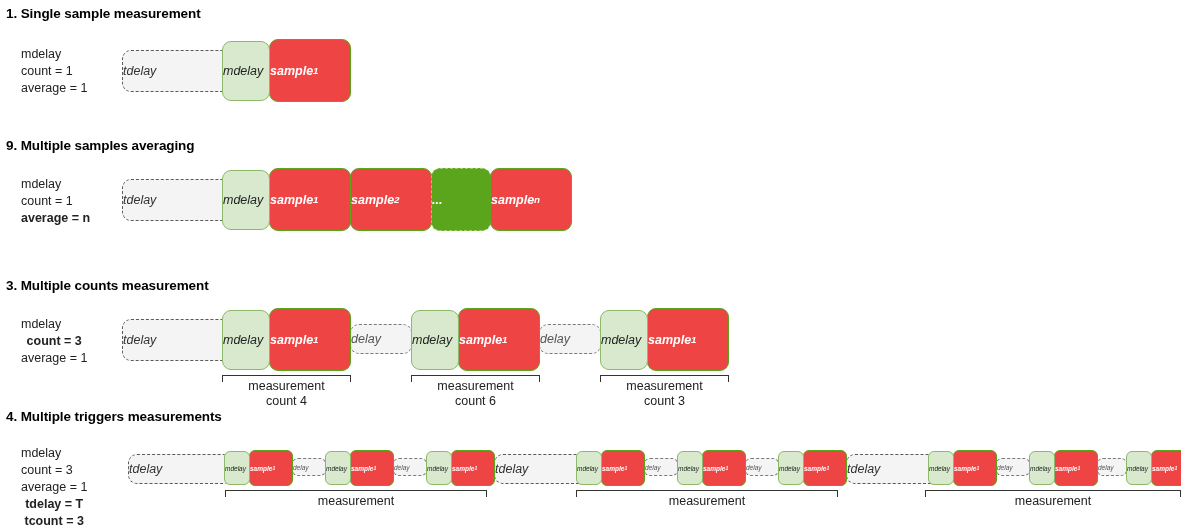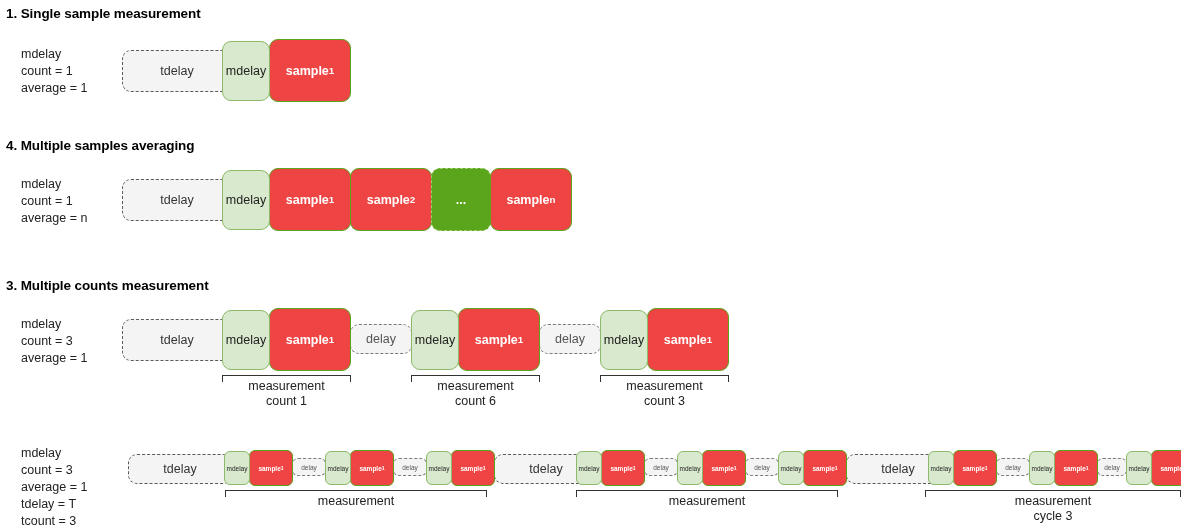--- a/index.html
+++ b/index.html
@@ -20,33 +20,33 @@
     letter-spacing:-0.1px;
     white-space:nowrap;
   }
   .labels{
     position:absolute;
     font-size:12.5px;
     line-height:17px;
     color:#222;
     white-space:nowrap;
   }
-  .labels .b{font-weight:normal;}
+  .labels .b{font-weight:bold;text-align:center;}
   .track{position:absolute;}
 
   
   .box{
     position:absolute;
     box-sizing:border-box;
     display:flex;
     align-items:center;
-    justify-content:center;
     border-radius:9px;
     font-size:12.5px;
     white-space:nowrap;
+    font-style:italic;
   }
   .box.small{border-radius:6px;font-size:6.5px;}
 
   .box-tdelay{
     background:#f4f4f4;
     border:1.5px dashed #5a5a5a;
     color:#333;
   }
   .box-delay{
     background:#f4f4f4;
@@ -113,21 +113,21 @@
       <span>mdelay</span>
     </div>
     <div class="box box-sample" style="left:269px;top:39px;width:82px;height:63px;">
       <span>sample</span>
         <sub>1</sub>
     </div>
   </div>
 </div>
 
 <div class="section" style="left:0;top:134px;width:1181px;height:135px;">
-  <div class="heading" style="left:6px;top:4px;position:absolute;">4. Multiple samples averaging</div>
+  <div class="heading" style="left:6px;top:4px;position:absolute;">9. Multiple samples averaging</div>
 
   <div class="labels" style="left:21px;top:42px;">
     <div>mdelay</div>
     <div>count = 1</div>
     <div class="b">average = n</div>
   </div>
 
   <div class="track" style="left:0;top:0;">
     <div class="box box-tdelay" style="left:122px;top:45px;width:110px;height:42px;">
       <span>tdelay</span>
@@ -195,38 +195,39 @@
       <span>mdelay</span>
     </div>
     <div class="box box-sample" style="left:647px;top:34px;width:82px;height:63px;">
       <span>sample</span>
         <sub>1</sub>
     </div>
 
     <div class="bracket" style="left:222px;top:101px;width:129px;"></div>
     <div class="bracket-label" style="left:222px;top:105px;width:129px;">
       <div>measurement</div>
-      <div>count 1</div>
+      <div>count 4</div>
     </div>
 
     <div class="bracket" style="left:411px;top:101px;width:129px;"></div>
     <div class="bracket-label" style="left:411px;top:105px;width:129px;">
       <div>measurement</div>
       <div>count 6</div>
     </div>
 
     <div class="bracket" style="left:600px;top:101px;width:129px;"></div>
     <div class="bracket-label" style="left:600px;top:105px;width:129px;">
       <div>measurement</div>
       <div>count 3</div>
     </div>
   </div>
 </div>
 
 <div class="section" style="left:0;top:407px;width:1181px;height:125px;">
+  <div class="heading" style="left:6px;top:2px;position:absolute;">4. Multiple triggers measurements</div>
 
   <div class="labels" style="left:21px;top:38px;">
     <div>mdelay</div>
     <div>count = 3</div>
     <div>average = 1</div>
     <div class="b">tdelay = T</div>
     <div class="b">tcount = 3</div>
   </div>
 
   <div class="track" style="left:0;top:0;">
@@ -339,16 +340,15 @@
     </div>
 
     <div class="bracket" style="left:576px;top:83px;width:262px;"></div>
     <div class="bracket-label" style="left:576px;top:87px;width:262px;">
       <div>measurement</div>
     </div>
 
     <div class="bracket" style="left:925px;top:83px;width:256px;"></div>
     <div class="bracket-label" style="left:925px;top:87px;width:256px;">
       <div>measurement</div>
-      <div>cycle 3</div>
     </div>
   </div>
 </div>
 
 </body></html>

